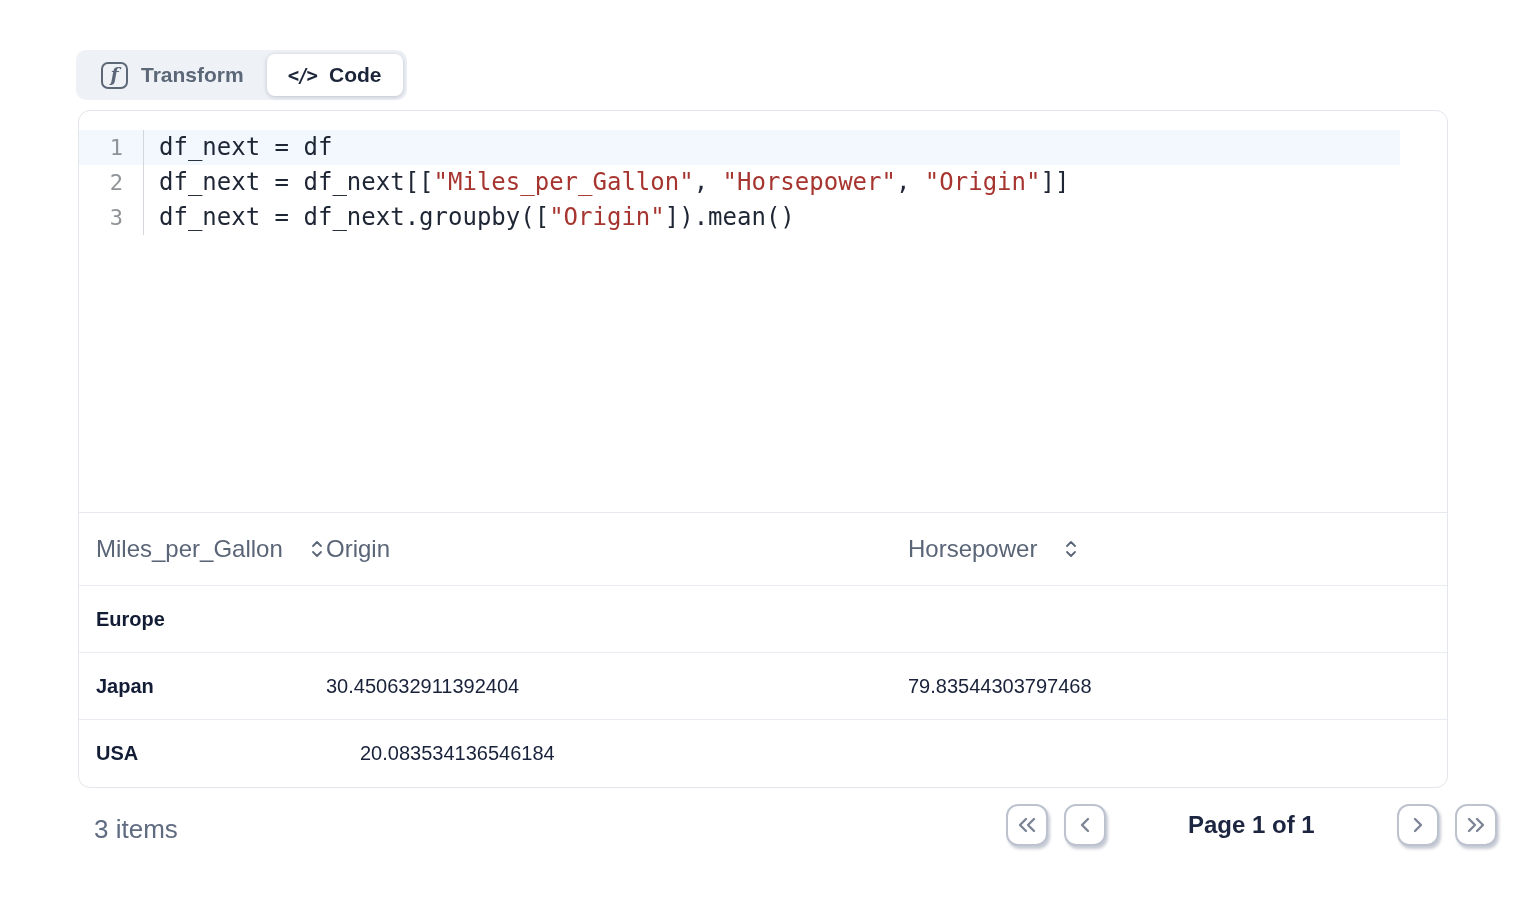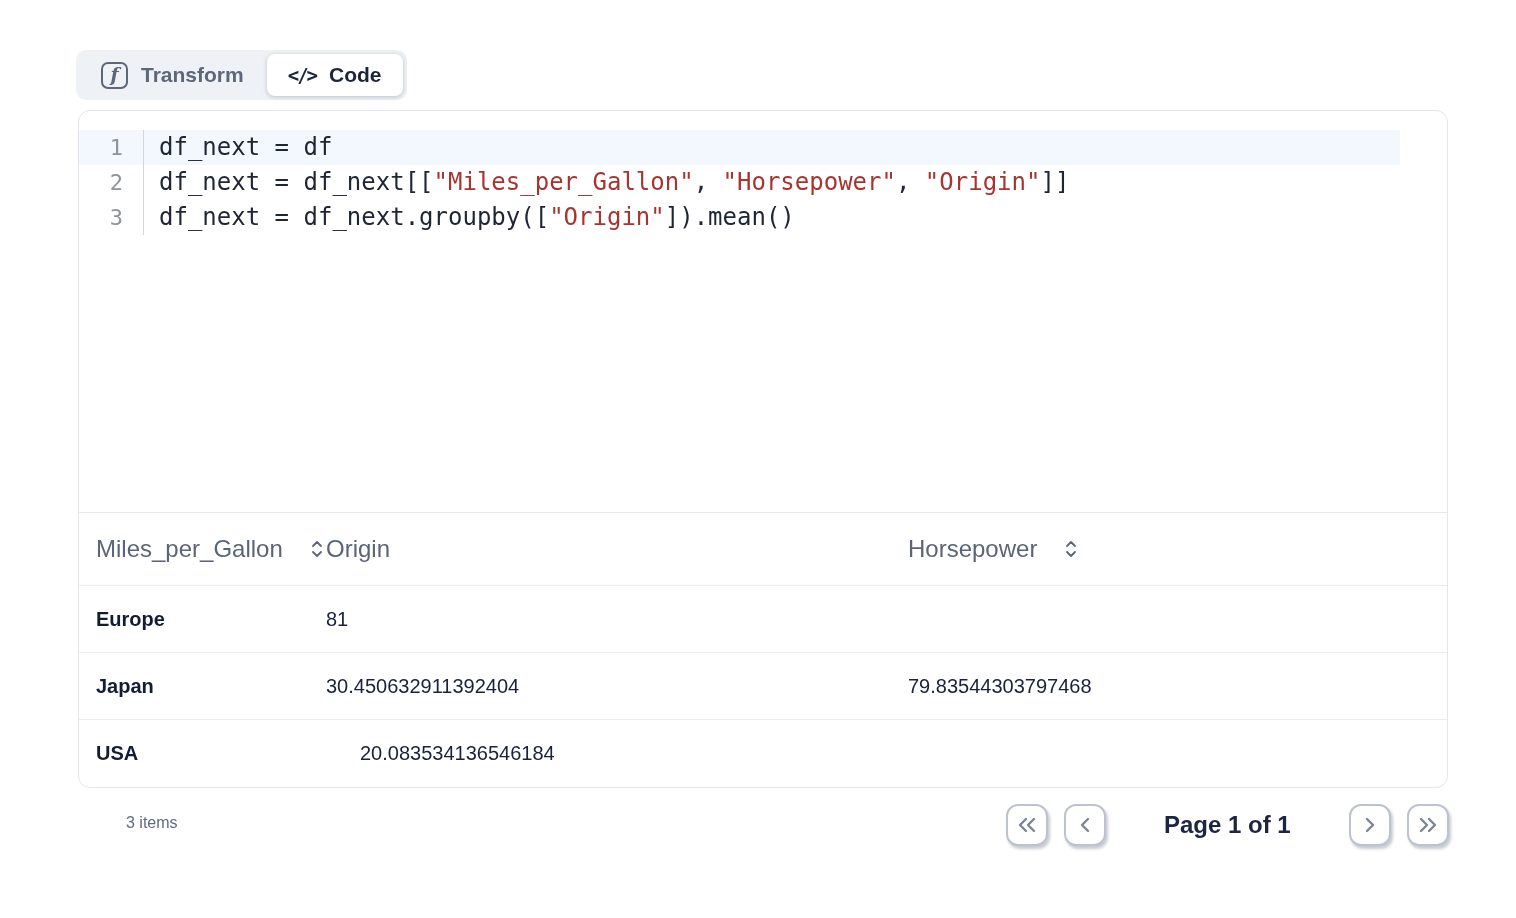--- a/index.html
+++ b/index.html
@@ -66,31 +66,31 @@
   .trow {
     display:grid; grid-template-columns:230px 582px 1fr;
     height:67px; align-items:center; padding-left:17px;
     border-bottom:1px solid #e9edf2; font-size:20px; color:#19223a;
   }
   .trow:last-child { border-bottom:none;gap:34px; }
   .cell-origin { font-weight:700; color:#131c35; }
 
   
   .footer-count {
-    position:absolute; left:94px; top:814px; font-size:16px; color:#5f6b80;margin-left:32px;
+    position:absolute; left:94px; top:814px; font-size:26px; color:#5f6b80;
   }
   .pager { position:absolute; left:1006px; top:804px; display:flex; align-items:center; }
   .pg-btn {
     width:42px; height:42px; border:2px solid #bcc2ce; border-radius:12px;
     background:#ffffff; color:#7d8595; display:flex; align-items:center; justify-content:center;
     box-shadow:2px 3px 3px rgba(130,140,160,.45); cursor:pointer; flex:0 0 auto;
   }
   .pg-btn + .pg-btn { margin-left:16px; }
   .page-label {
-    margin:0 58px; font-size:24px; font-weight:700; color:#1d2640; white-space:nowrap;
+    margin:0 82px; font-size:24px; font-weight:700; color:#1d2640; white-space:nowrap;
   }
 </style>
 </head>
 <body>
 
 <div class="stage">
 
   <div class="tabbar">
     <button class="tab">
       <span class="fn-icon">
@@ -135,21 +135,20 @@
             <span>Horsepower</span>
             <svg class="sort-icon" width="20" height="22" viewBox="0 0 20 22" fill="none" stroke="#5a6577" stroke-width="1.8" stroke-linecap="round" stroke-linejoin="round">
               <path d="M6 8 L10 4 L14 8"></path>
               <path d="M6 14 L10 18 L14 14"></path>
             </svg>
           </div>
         </div>
       <div id="table-body">
           <div class="trow">
             <div class="cell-origin">Europe</div>
-            <div>81</div>
           </div>
           <div class="trow">
             <div class="cell-origin">Japan</div>
             <div>30.450632911392404</div>
             <div>79.83544303797468</div>
           </div>
           <div class="trow">
             <div class="cell-origin">USA</div>
             <div>20.083534136546184</div>
           </div>

